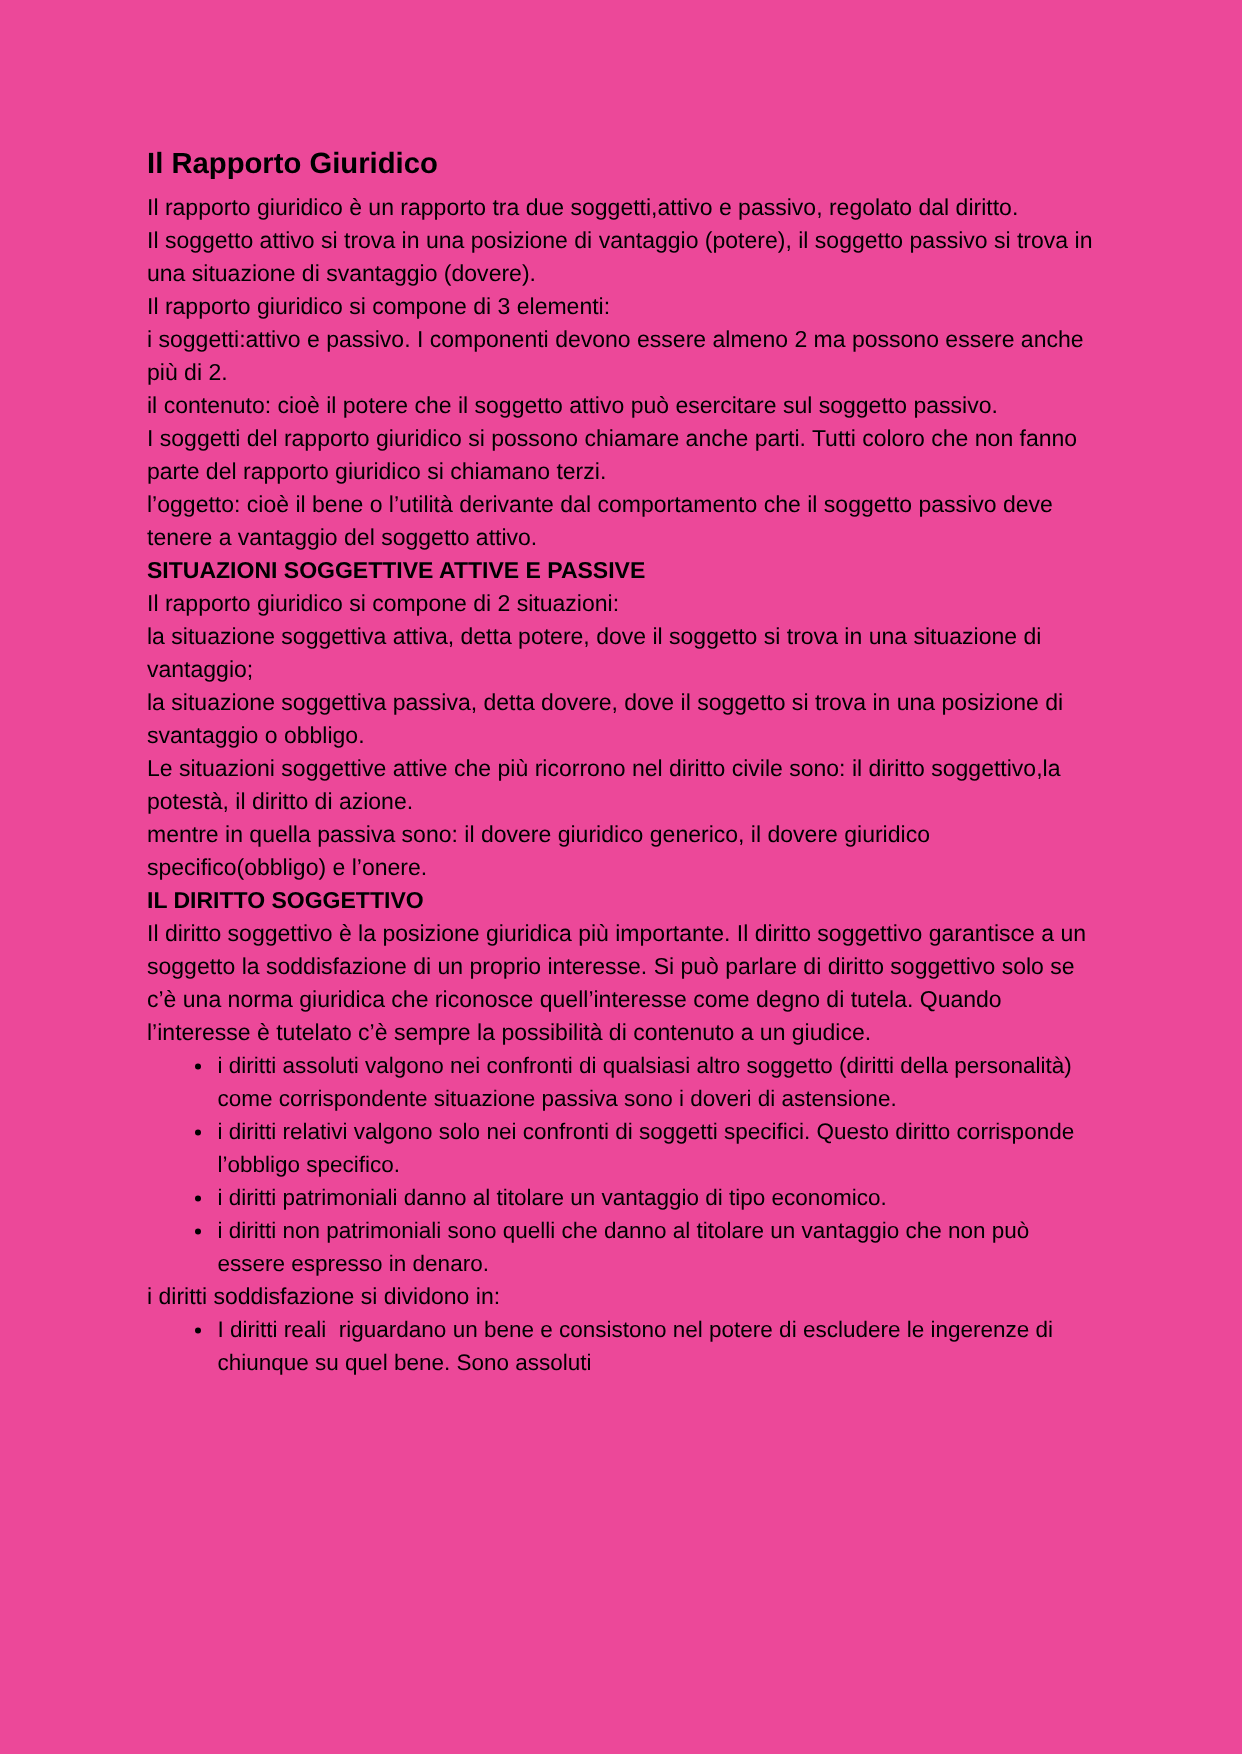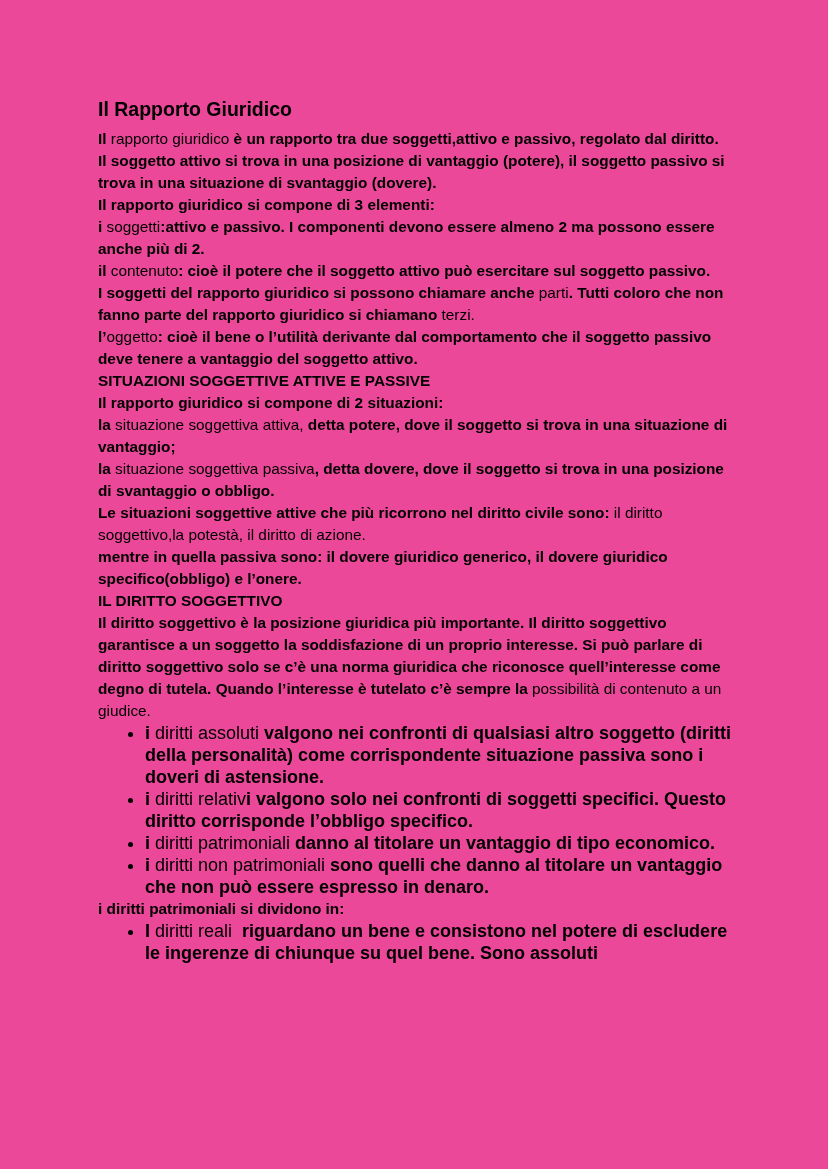--- a/index.html
+++ b/index.html
@@ -36,26 +36,25 @@
   }
   p.heading {
     font-weight: 700;
   }
   ul.bullets {
     margin: 0;
     padding-left: 47px;
     list-style: disc outside;
   }
   ul.bullets li {
-    font-size: 18px;
+    font-size: 15px;
     line-height: 22px;
   }
   span, b {
     white-space: pre-wrap;
-    font-weight: bold;
   }
   b { font-weight: 400; }
 </style>
 </head>
 <body>
 
 <div class="page">
   <div class="content">
 
     <h1 class="doc-title">Il Rapporto Giuridico</h1>
@@ -91,20 +90,20 @@
     <p class="line"><span>Il diritto soggettivo è la posizione giuridica più importante. Il diritto soggettivo garantisce a un soggetto la soddisfazione di un proprio interesse. Si può parlare di diritto soggettivo solo se c’è una norma giuridica che riconosce quell’interesse come degno di tutela. Quando l’interesse è tutelato c’è sempre la </span><b>possibilità di contenuto a un giudice.</b></p>
 
 
     <ul class="bullets">
       <li><span>i </span><b>diritti assoluti</b><span> valgono nei confronti di qualsiasi altro soggetto (diritti della personalità) come corrispondente situazione passiva sono i doveri di astensione.</span></li>
       <li><span>i </span><b>diritti relativ</b><span>i valgono solo nei confronti di soggetti specifici. Questo diritto corrisponde l’obbligo specifico.</span></li>
       <li><span>i </span><b>diritti patrimoniali</b><span> danno al titolare un vantaggio di tipo economico.</span></li>
       <li><span>i </span><b>diritti non patrimoniali</b><span> sono quelli che danno al titolare un vantaggio che non può essere espresso in denaro.</span></li>
     </ul>
 
-    <p class="line"><span>i diritti patrimoniali si dividono in:</span></p>
+    <p class="line"><span>i diritti soddisfazione si dividono in:</span></p>
 
     <ul class="bullets">
       <li><span>I </span><b>diritti reali</b><span>  riguardano un bene e consistono nel potere di escludere le ingerenze di chiunque su quel bene. Sono assoluti</span></li>
     </ul>
 
   </div>
 </div>
 
 </body></html>

